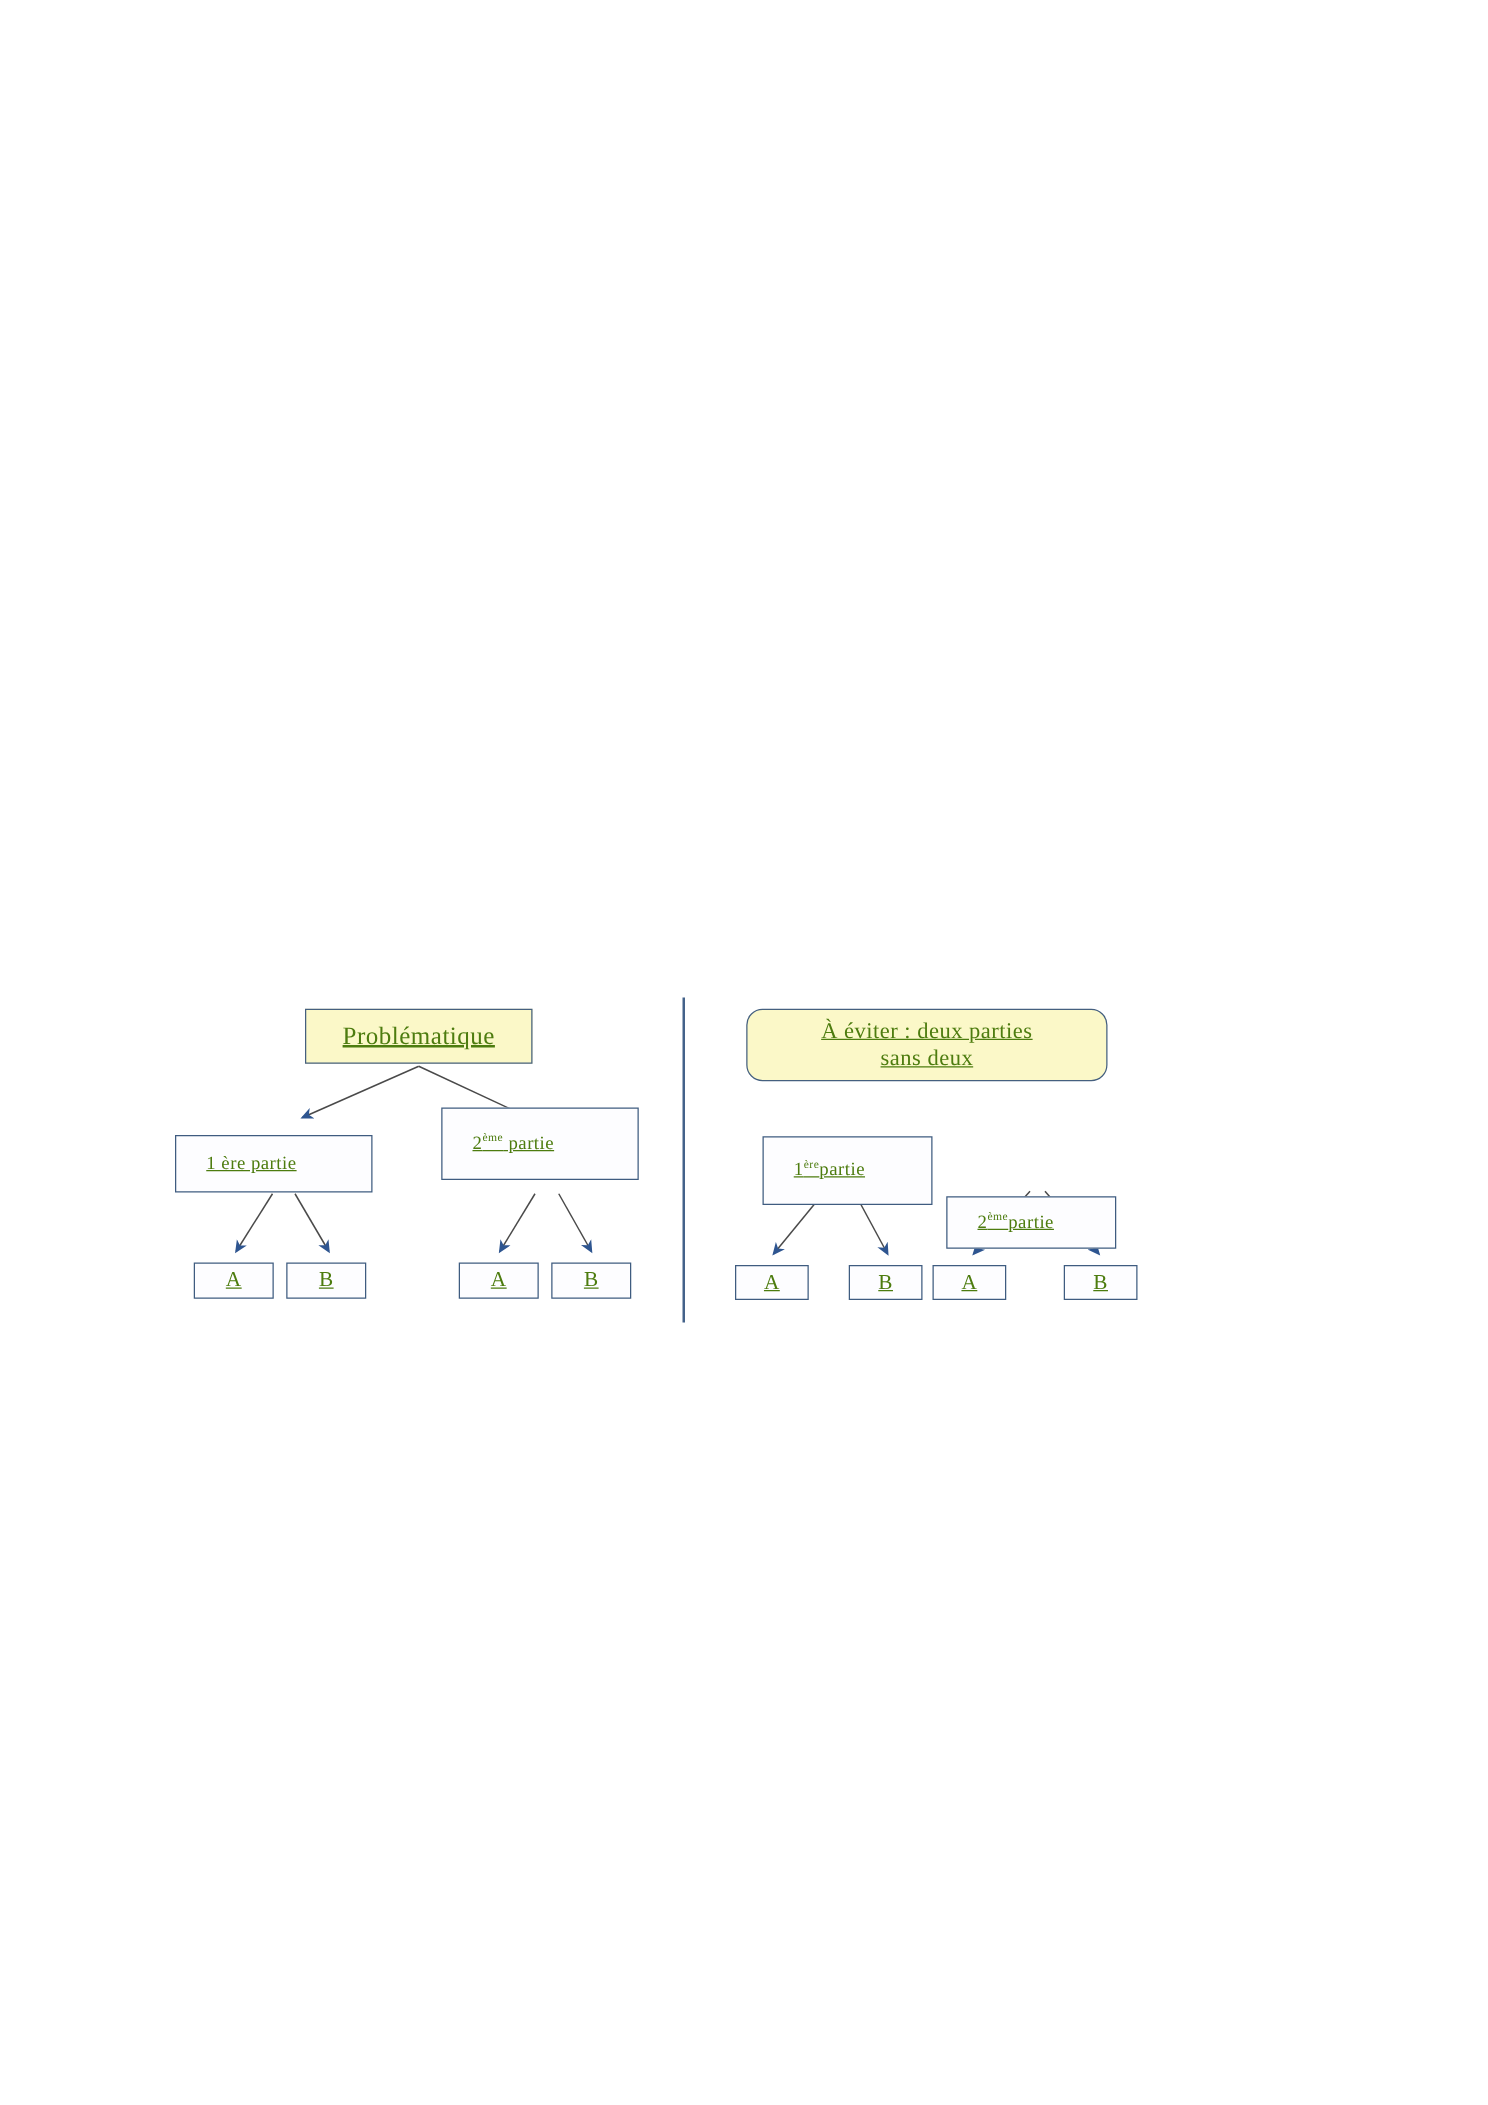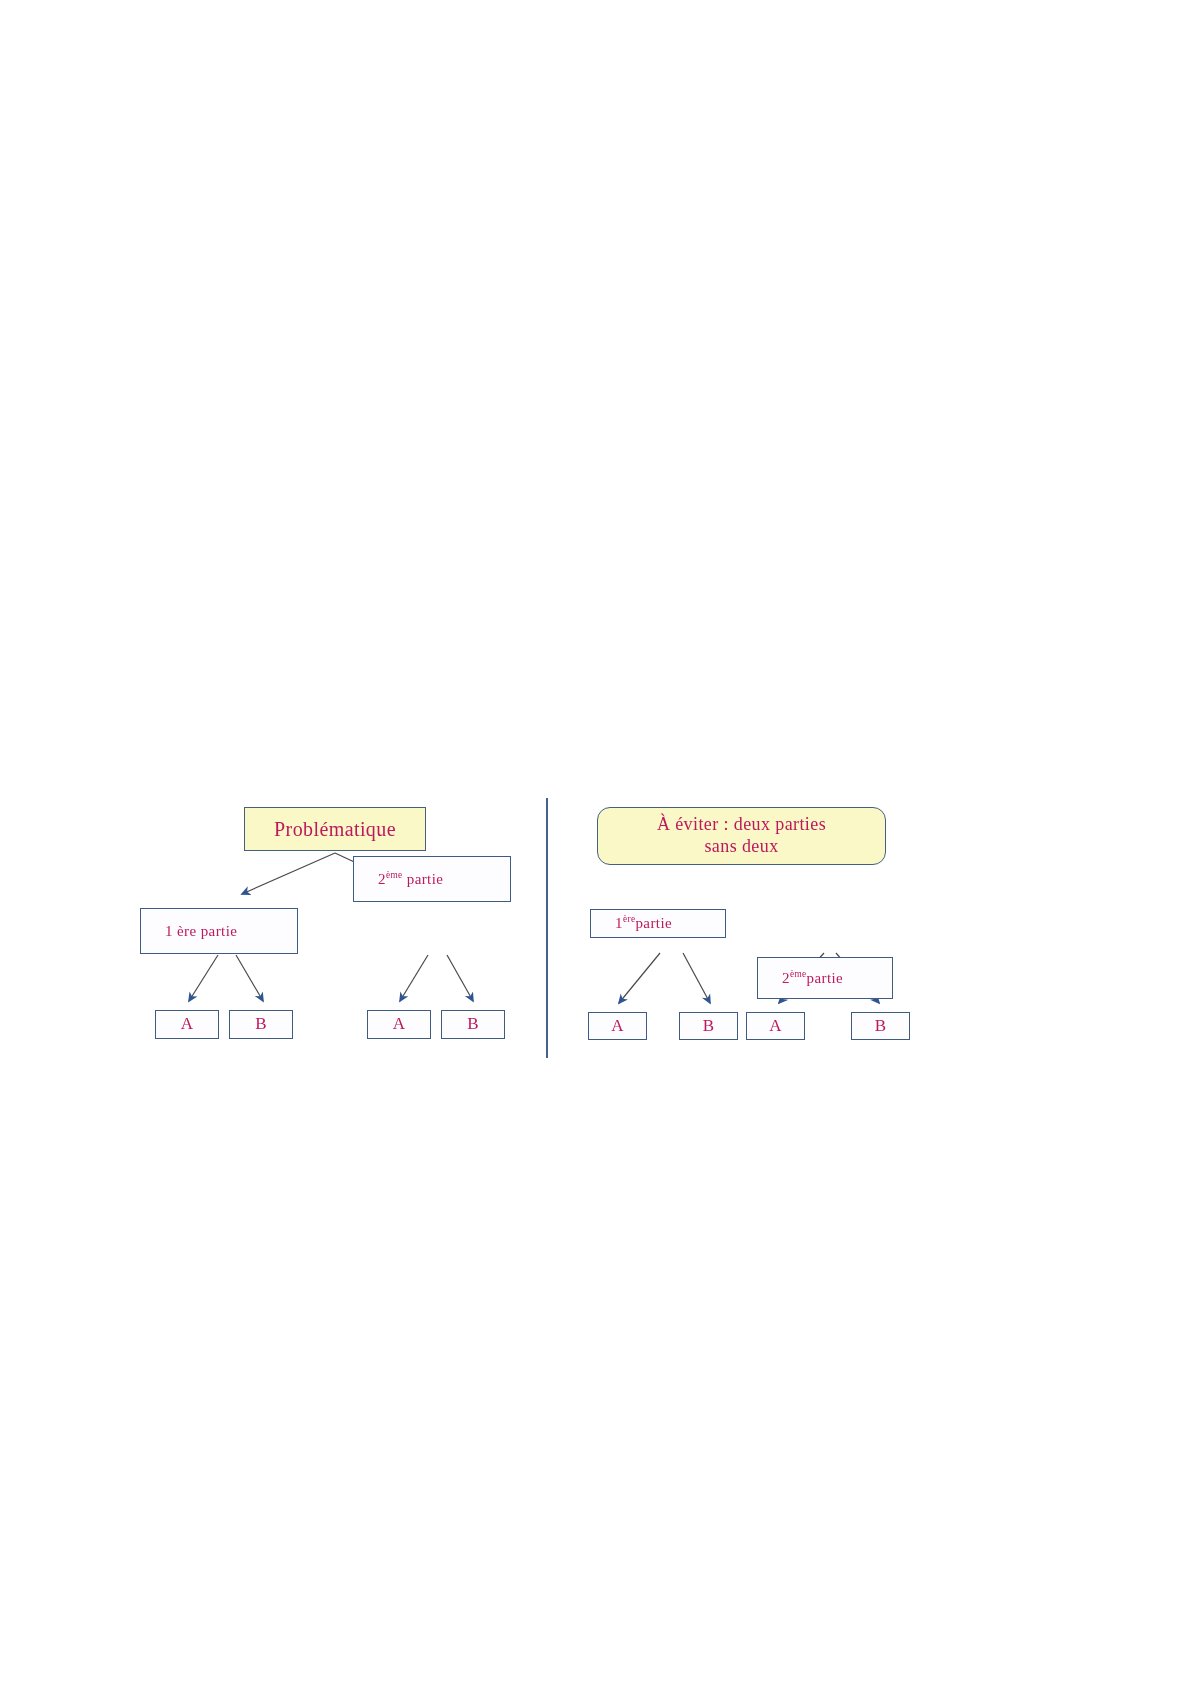--- a/index.html
+++ b/index.html
@@ -19,24 +19,25 @@
     position: absolute;
     inset: 0;
   }
 
   
   .node {
     position: absolute;
     box-sizing: border-box;
     border: 1px solid #3f5c80;
     background: #fdfdff;
-    color: #be185d;
+    color: #4d7c0f;
     display: flex;
     align-items: center;
     letter-spacing: .4px;
+    text-decoration: underline;
   }
   .node.title-box {
     background: #fbf8c8;
     border: 1px solid #45607f;
     justify-content: center;
     text-align: center;
   }
   .node.center { justify-content: center; }
   .node.leftpad { padding-left: 24px; }
 
@@ -114,21 +115,21 @@
   <div>
 
     <div class="node title-box t-problematique" style="left:244px; top:807px; width:182px; height:44px;">
       <span class="label">Problématique</span>
     </div>
 
     <div class="node leftpad t-partie" style="left:140px; top:908px; width:158px; height:46px;">
       <span class="label">1 ère partie</span>
     </div>
 
-    <div class="node leftpad t-partie" style="left:353px; top:856px; width:158px; height:46px;">
+    <div class="node leftpad t-partie" style="left:353px; top:886px; width:158px; height:58px;">
       <span class="label">
         <span>2</span><sup>ème</sup><span> partie</span>
       </span>
     </div>
 
     <div class="node center t-ab" style="left:155px; top:1010px; width:64px; height:29px;">
       <span class="label">A</span>
     </div>
 
     <div class="node center t-ab" style="left:229px; top:1010px; width:64px; height:29px;">
@@ -147,21 +148,21 @@
 
   <div class="divider" style="left:546px; top:798px; width:2px; height:260px;"></div>
 
   <div>
 
     <div class="node title-box t-avoid" style="left:597px; top:807px; width:289px; height:58px; flex-direction:column; justify-content:center;border-radius:13px;">
       <span class="label">À éviter : deux parties</span>
       <span class="label">sans deux</span>
     </div>
 
-    <div class="node leftpad t-partie" style="left:590px; top:909px; width:136px; height:29px;">
+    <div class="node leftpad t-partie" style="left:610px; top:909px; width:136px; height:55px;">
       <span class="label">
         <span>1</span><sup>ère</sup><span>partie</span>
       </span>
     </div>
 
     <div class="node leftpad t-partie" style="left:757px; top:909px; width:136px; height:42px;margin-top:48px;">
       <span class="label">
         <span>2</span><sup>ème</sup><span>partie</span>
       </span>
     </div>

